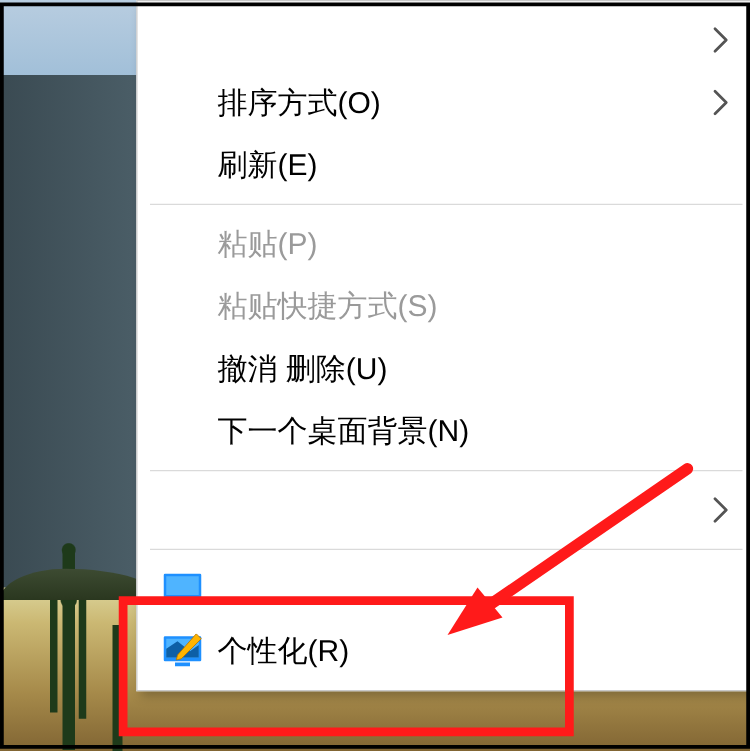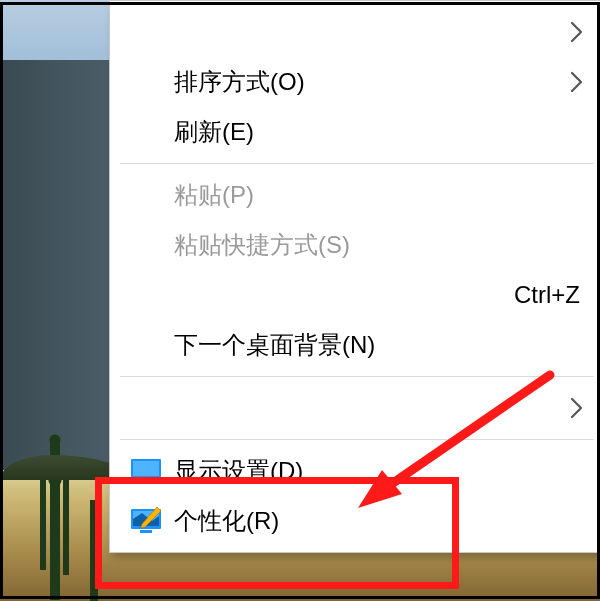--- a/index.html
+++ b/index.html
@@ -70,21 +70,21 @@
 
   <div class="item disabled">
     <span>粘贴(P)</span>
   </div>
 
   <div class="item disabled">
     <span>粘贴快捷方式(S)</span>
   </div>
 
   <div class="item">
-    <span class="shortcut">Ctrl+Z</span>
+    <span>撤消 删除(U)</span>
   </div>
 
   <div class="item">
     <span>下一个桌面背景(N)</span>
   </div>
 
   <div class="sep"></div>
 
   <div class="item">
     <span class="chev">
@@ -97,21 +97,20 @@
   <div class="sep"></div>
 
   <div class="item">
     <span class="ico">
       <svg width="32" height="28" viewBox="0 0 32 28">
         <rect x="1" y="2" width="30" height="20" rx="1" fill="#1e90ff"></rect>
         <rect x="3" y="4" width="26" height="15" fill="#4fb4ff"></rect>
         <rect x="10" y="23" width="12" height="3" fill="#1e90ff"></rect>
       </svg>
     </span>
-    <span>显示设置(D)</span>
   </div>
 
   <div class="item">
     <span class="ico">
       <svg width="32" height="28" viewBox="0 0 32 28">
         <rect x="1" y="2" width="30" height="20" rx="1" fill="#1e90ff"></rect>
         <polygon points="3,4 29,4 29,19 3,19" fill="#4fb4ff"></polygon>
         <polygon points="3,12 12,6 22,14 29,9 29,19 3,19" fill="#0d5fa6"></polygon>
         <rect x="10" y="23" width="12" height="3" fill="#1e90ff"></rect>
         <path d="M27 0 L31 4 L15 20 L11 21 L12 17 Z" fill="#ffb400" stroke="#b07000" stroke-width="0.6"></path>

